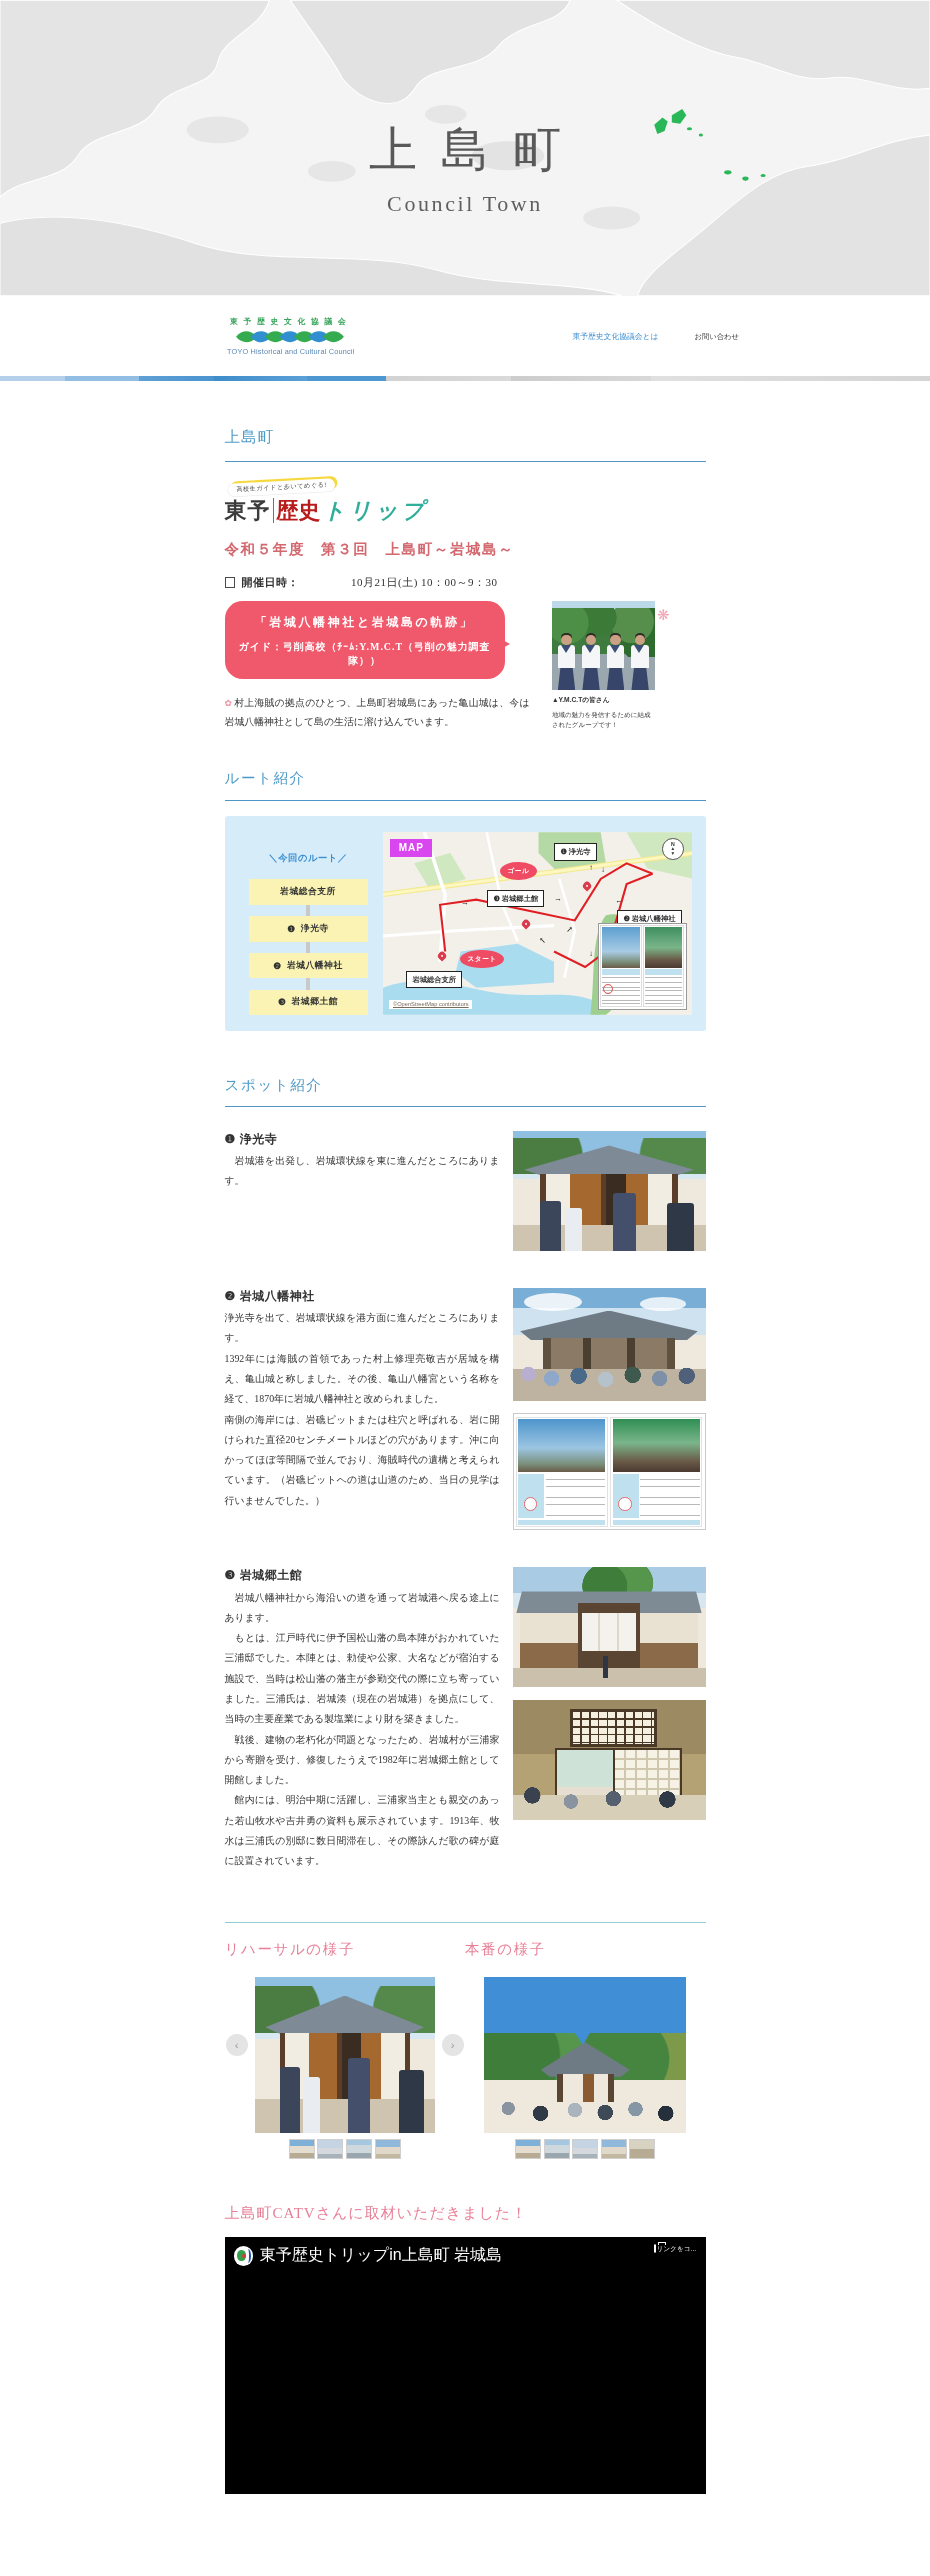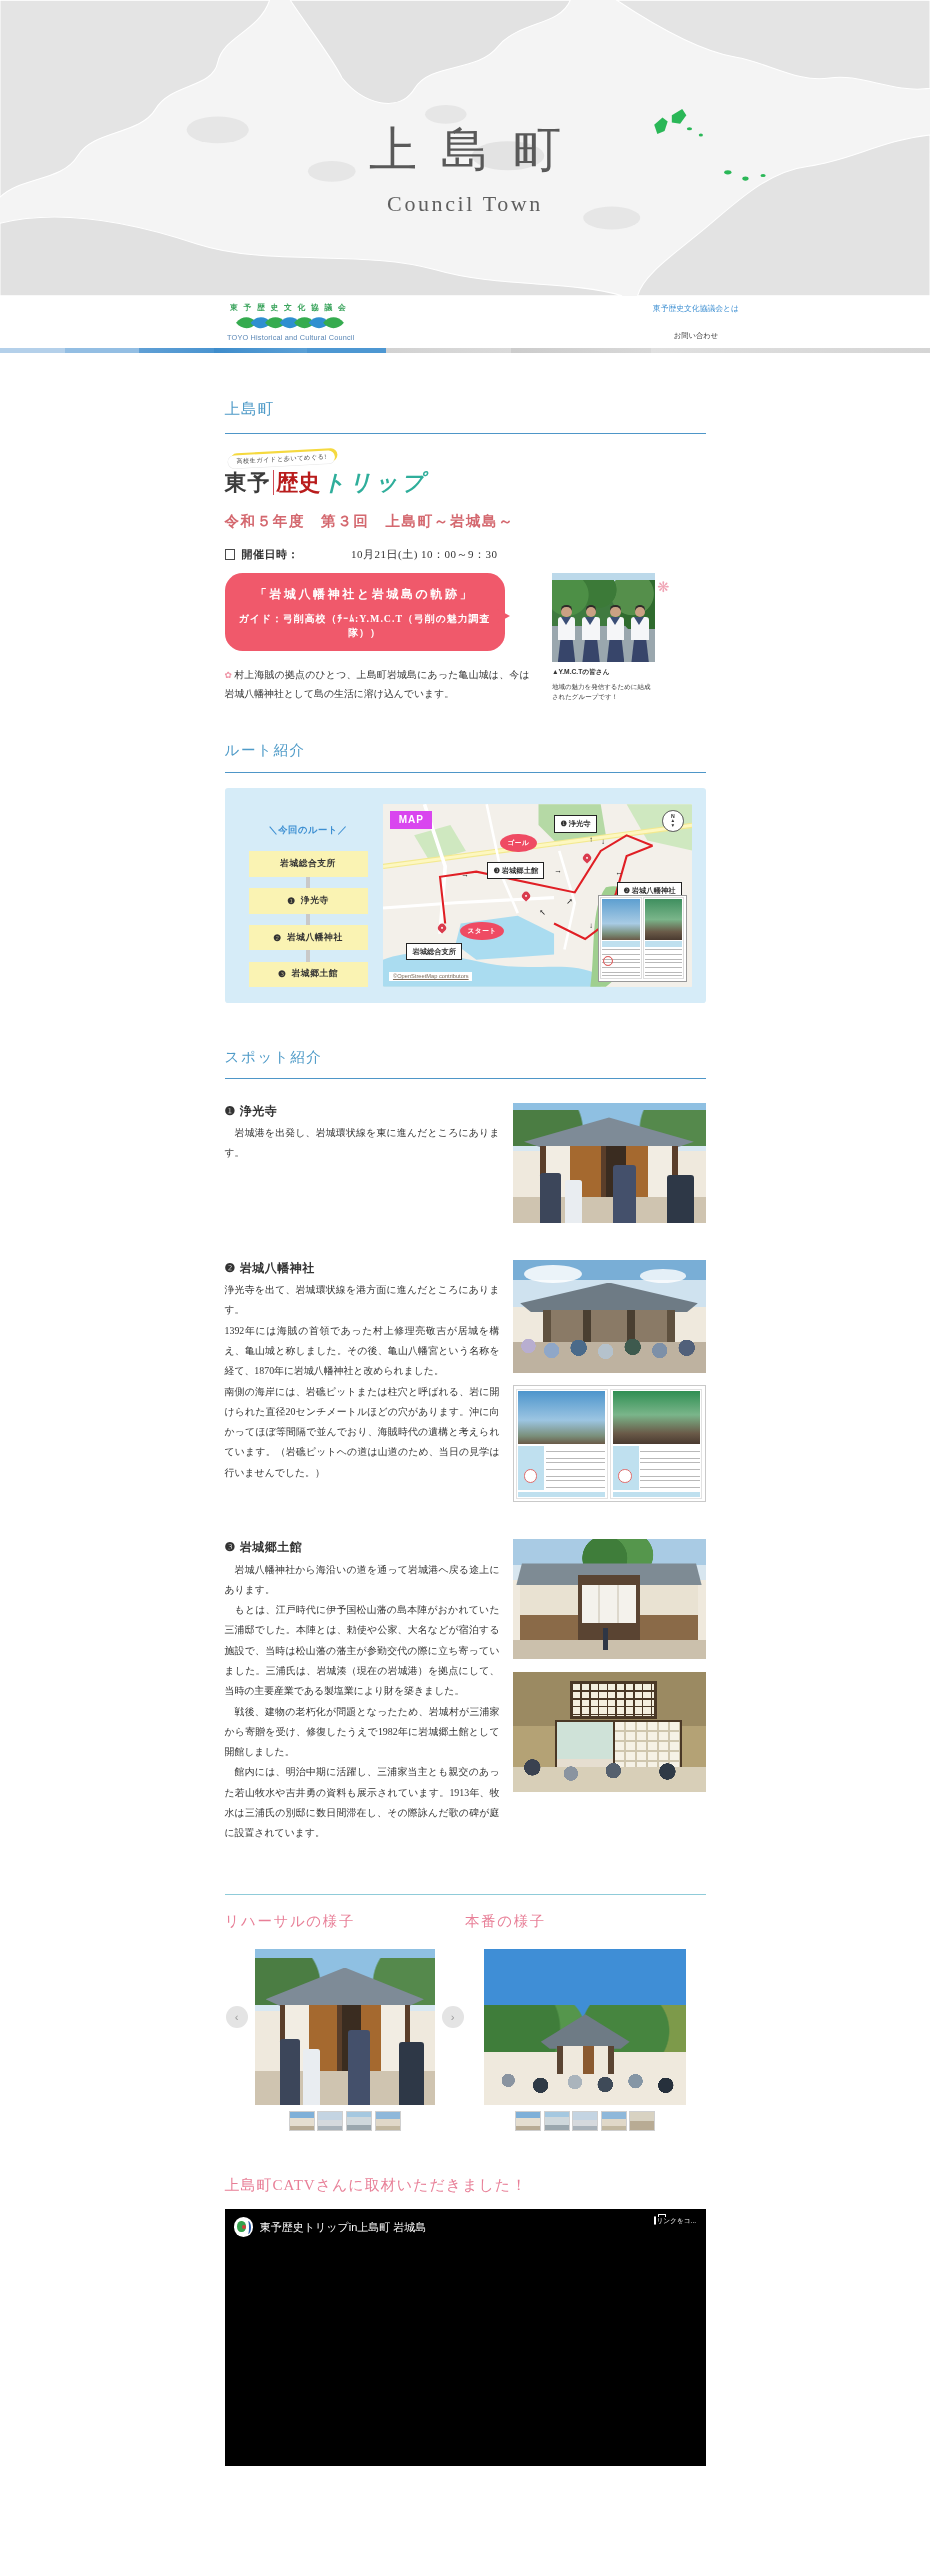--- a/index.html
+++ b/index.html
@@ -7,26 +7,26 @@
   .sans{font-family:"Liberation Sans","DejaVu Sans",sans-serif;}
 
   
   .hero{position:relative;height:296px;background:#f4f4f4;overflow:hidden;}
   .hero svg.mapbg{position:absolute;left:0;top:0;}
   .hero-inner{position:absolute;top:118px;left:0;width:100%;text-align:center;}
   .hero-title{font-size:48px;color:#595959;letter-spacing:24px;padding-left:24px;margin:0;font-weight:500;}
   .hero-sub{font-size:22px;color:#5f5f5f;letter-spacing:2.6px;margin-top:9.3px;font-weight:400;}
 
   
-  .site-header{height:52px;background:#fff;display:flex;align-items:center;justify-content:space-between;
+  .site-header{height:80px;background:#fff;display:flex;align-items:center;justify-content:space-between;
     padding:0 191px 0 227px;box-sizing:border-box;}
   .logo{display:flex;flex-direction:column;align-items:center;gap:2.6px;cursor:pointer;}
   .logo-jp{color:#3aa45c;font-size:7.8px;letter-spacing:5.7px;font-weight:bold;}
   .logo-en{color:#5a87b5;font-size:7.3px;letter-spacing:0.2px;}
-  .top-nav{display:flex;gap:17px;align-items:center;font-size:7.8px;flex-direction:column;}
+  .top-nav{display:flex;gap:36px;align-items:flex-end;font-size:7.8px;}
   .nav-link1{color:#3d8fd2;text-decoration:none;}
   .nav-link2{color:#3a3a3a;text-decoration:none;font-size:7.3px;}
 
   .strip{height:4.7px;background:linear-gradient(90deg,
     #b4d0ea 0%,#b4d0ea 7%,#93bee3 7%,#93bee3 15%,#5f9fd5 15%,#4a94d0 23%,
     #3e8ccb 23%,#5ba0d6 33%,#4d97d2 33%,#4d97d2 41.5%,
     #d2d2d2 41.5%,#dadada 55%,#cccccc 55%,#d8d8d8 70%,#e0e0e0 70%,#d5d5d5 100%);}
 
   
   .wrap{width:481px;margin:0 auto;position:relative;}
@@ -214,21 +214,21 @@
   .catv-title{color:#e87f97;font-size:15px;letter-spacing:1px;margin:45px 0 0;font-weight:500;}
 
   
   .video{margin-top:14.5px;width:481px;height:257px;background:#000;position:relative;color:#fff;}
   .vid-top{display:flex;align-items:flex-start;justify-content:space-between;padding:8.3px 9.3px;}
   .vid-ch{display:flex;align-items:center;gap:6.2px;}
   .avatar{width:19.7px;height:19.7px;border-radius:50%;background:#fff;position:relative;overflow:hidden;}
   .avatar i{position:absolute;left:3.6px;top:3.6px;width:8.3px;height:11.4px;border-radius:50%;background:#35a14c;}
   .avatar u{position:absolute;right:2.1px;top:3.1px;width:6.2px;height:13.5px;border-radius:50%;border-right:2.6px solid #1f55a8;box-sizing:border-box;}
   .avatar s{position:absolute;left:7.8px;top:7.8px;width:4.1px;height:4.1px;border-radius:50%;background:#d23c3c;}
-  .vid-title{font-size:11px;font-family:"Liberation Sans",sans-serif;}
+  .vid-title{font-size:16px;font-family:"Liberation Sans",sans-serif;}
   .vid-copy{text-align:center;font-family:"Liberation Sans",sans-serif;font-size:6.7px;color:#eee;cursor:pointer;}
   .copy-ic{width:8.3px;height:10.4px;border:1px solid #fff;border-radius:1.6px;margin:0 auto 2.1px;position:relative;}
   .copy-ic:after{content:"";position:absolute;left:2.1px;top:-3.1px;width:6.2px;height:2.1px;background:#000;border:1px solid #fff;border-bottom:none;border-radius:1px 1px 0 0;}
 </style>
 </head>
 <body>
 
 <div class="hero">
   <svg class="mapbg" width="930" height="296" viewBox="0 0 1794 570">
     <rect width="1794" height="570" fill="#f4f4f4"></rect>

